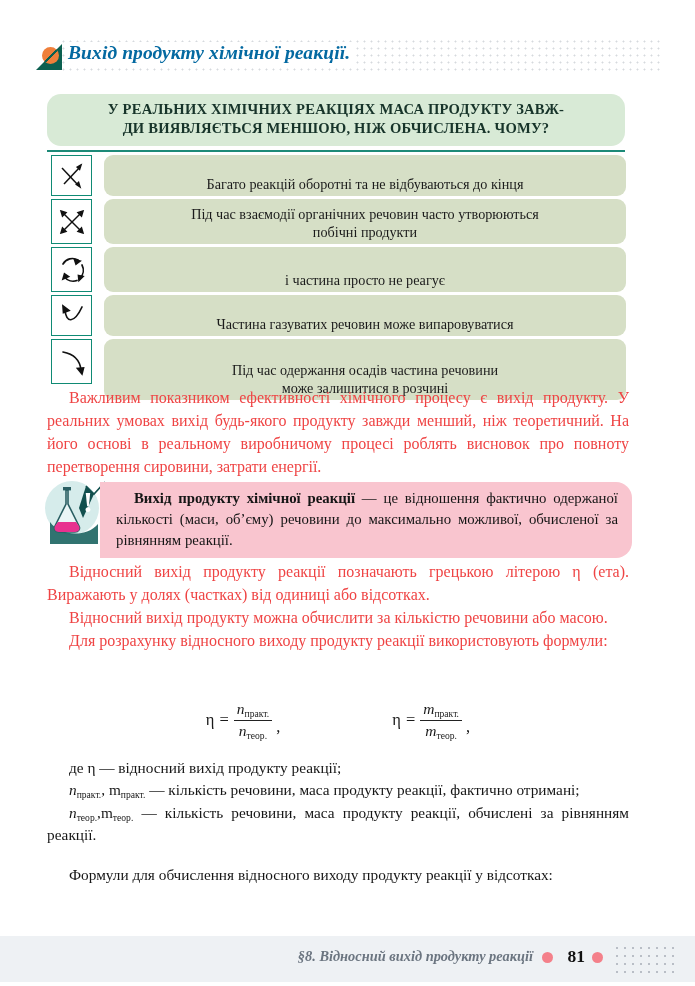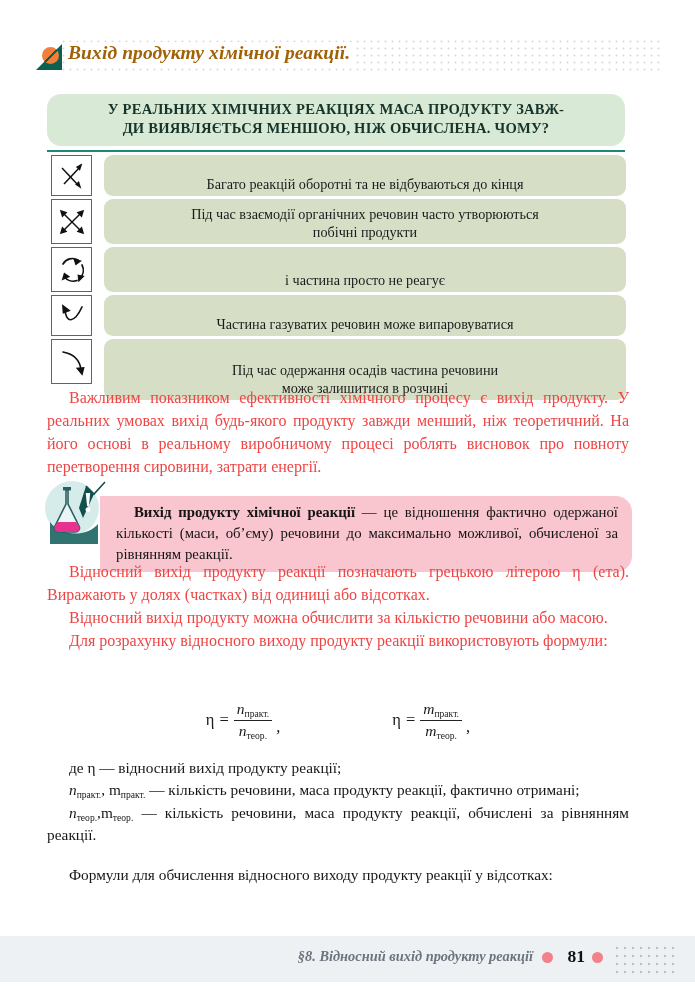--- a/index.html
+++ b/index.html
@@ -77,21 +77,21 @@
   }
   .header-title {
     position: absolute;
     left: 68px;
     top: 42px;
     font-family: "Liberation Serif", "DejaVu Serif", serif;
     font-weight: bold;
     font-style: italic;
     font-size: 19.5px;
     letter-spacing: 0.1px;
-    color: #a16207;
+    color: #0369a1;
     background: #ffffff;
     padding-right: 6px;
     white-space: nowrap;
   }
 
   
   .question-wrap {
     position: absolute;
     left: 47px;
     top: 94px;
@@ -194,21 +194,20 @@
     width: 532px;
     box-sizing: border-box;
     background: #f9c5cf;
     border-radius: 0 16px 16px 0;
     padding: 6px 14px 7px 16px;
     font-family: "Liberation Serif", "DejaVu Serif", serif;
     font-size: 14.8px;
     line-height: 1.42;
     color: #151515;
     text-align: justify;
-    margin-top: 14px;
   }
   .def-box b { font-weight: bold; }
   .def-box .indent { display: inline-block; width: 18px; }
   .def-icon {
     position: absolute;
     left: 0;
     top: 0;
     width: 64px;
     height: 66px;
   }

